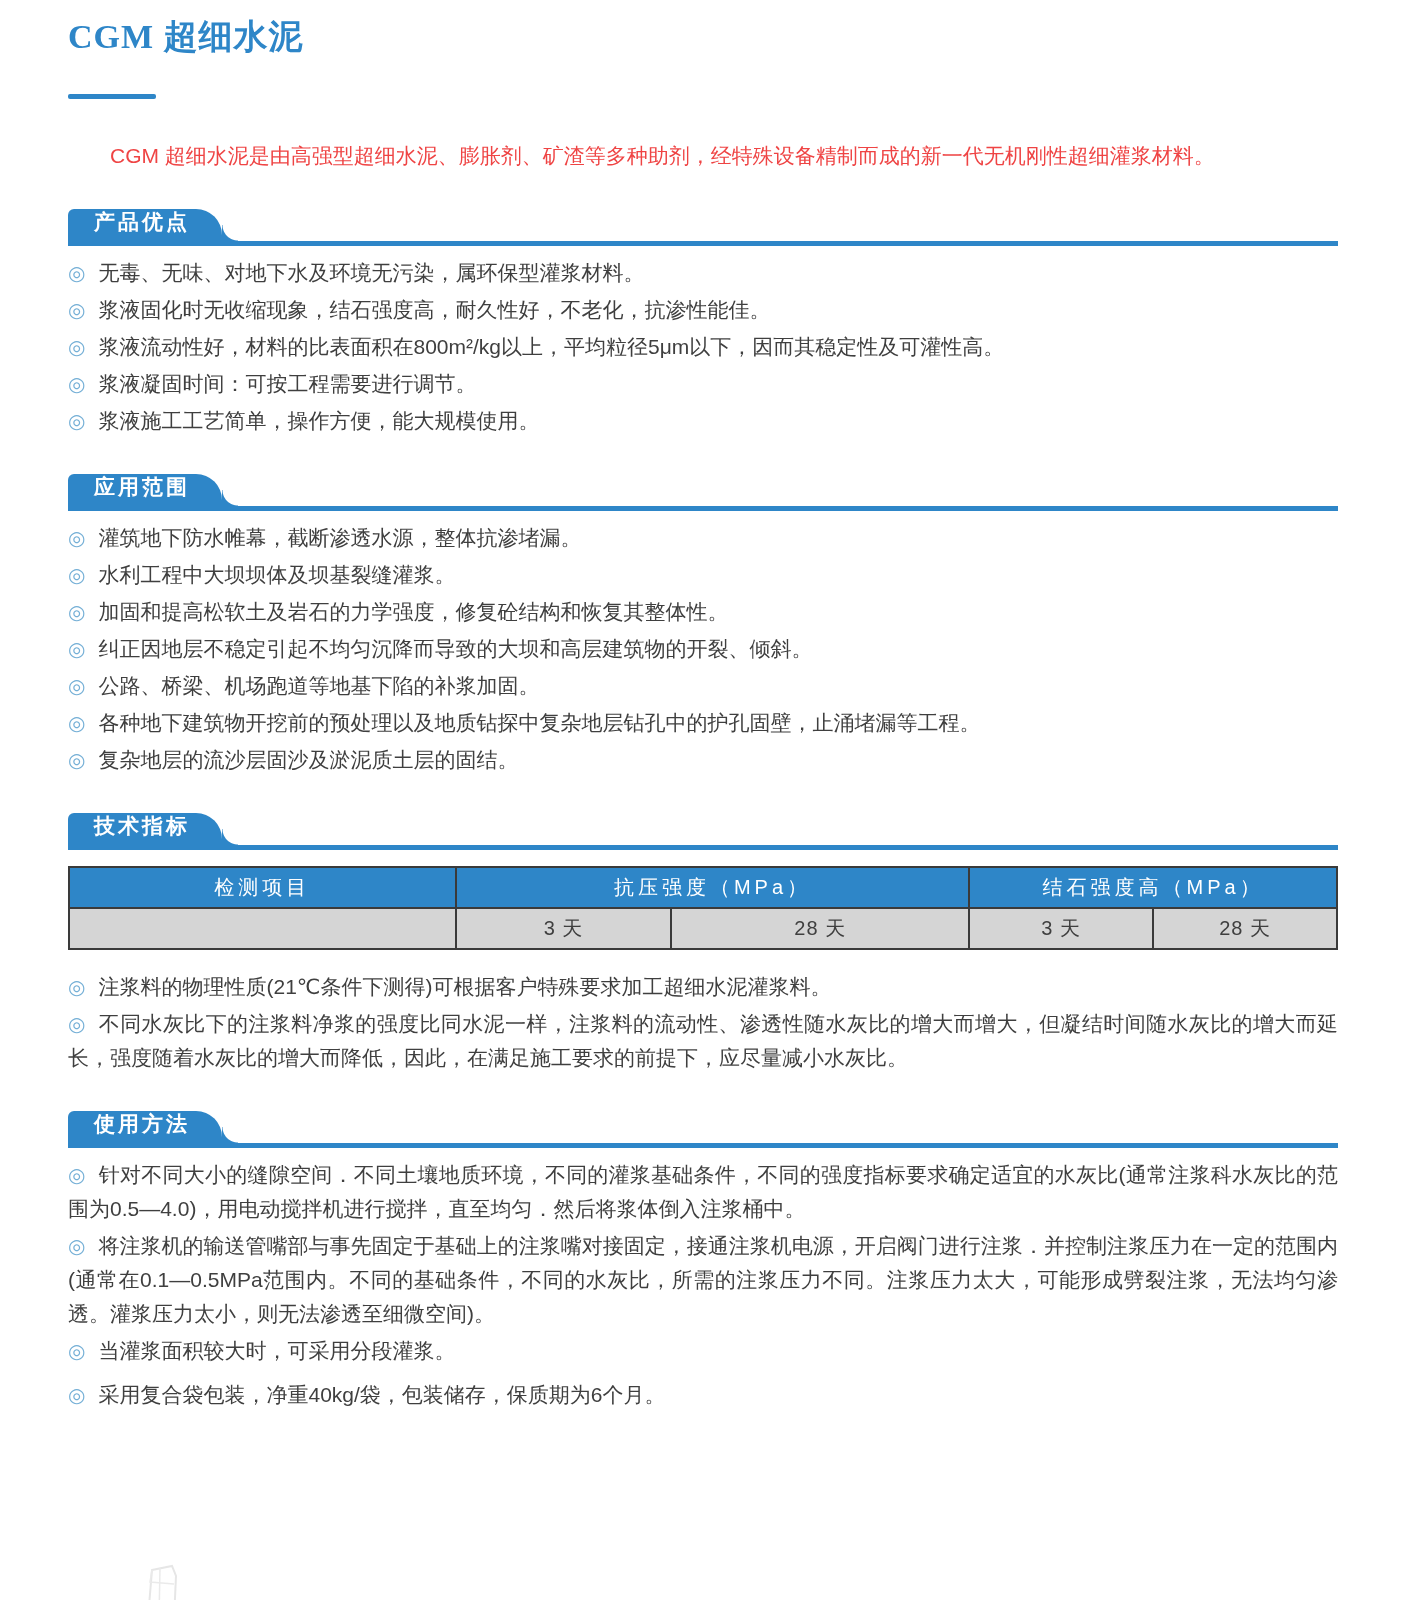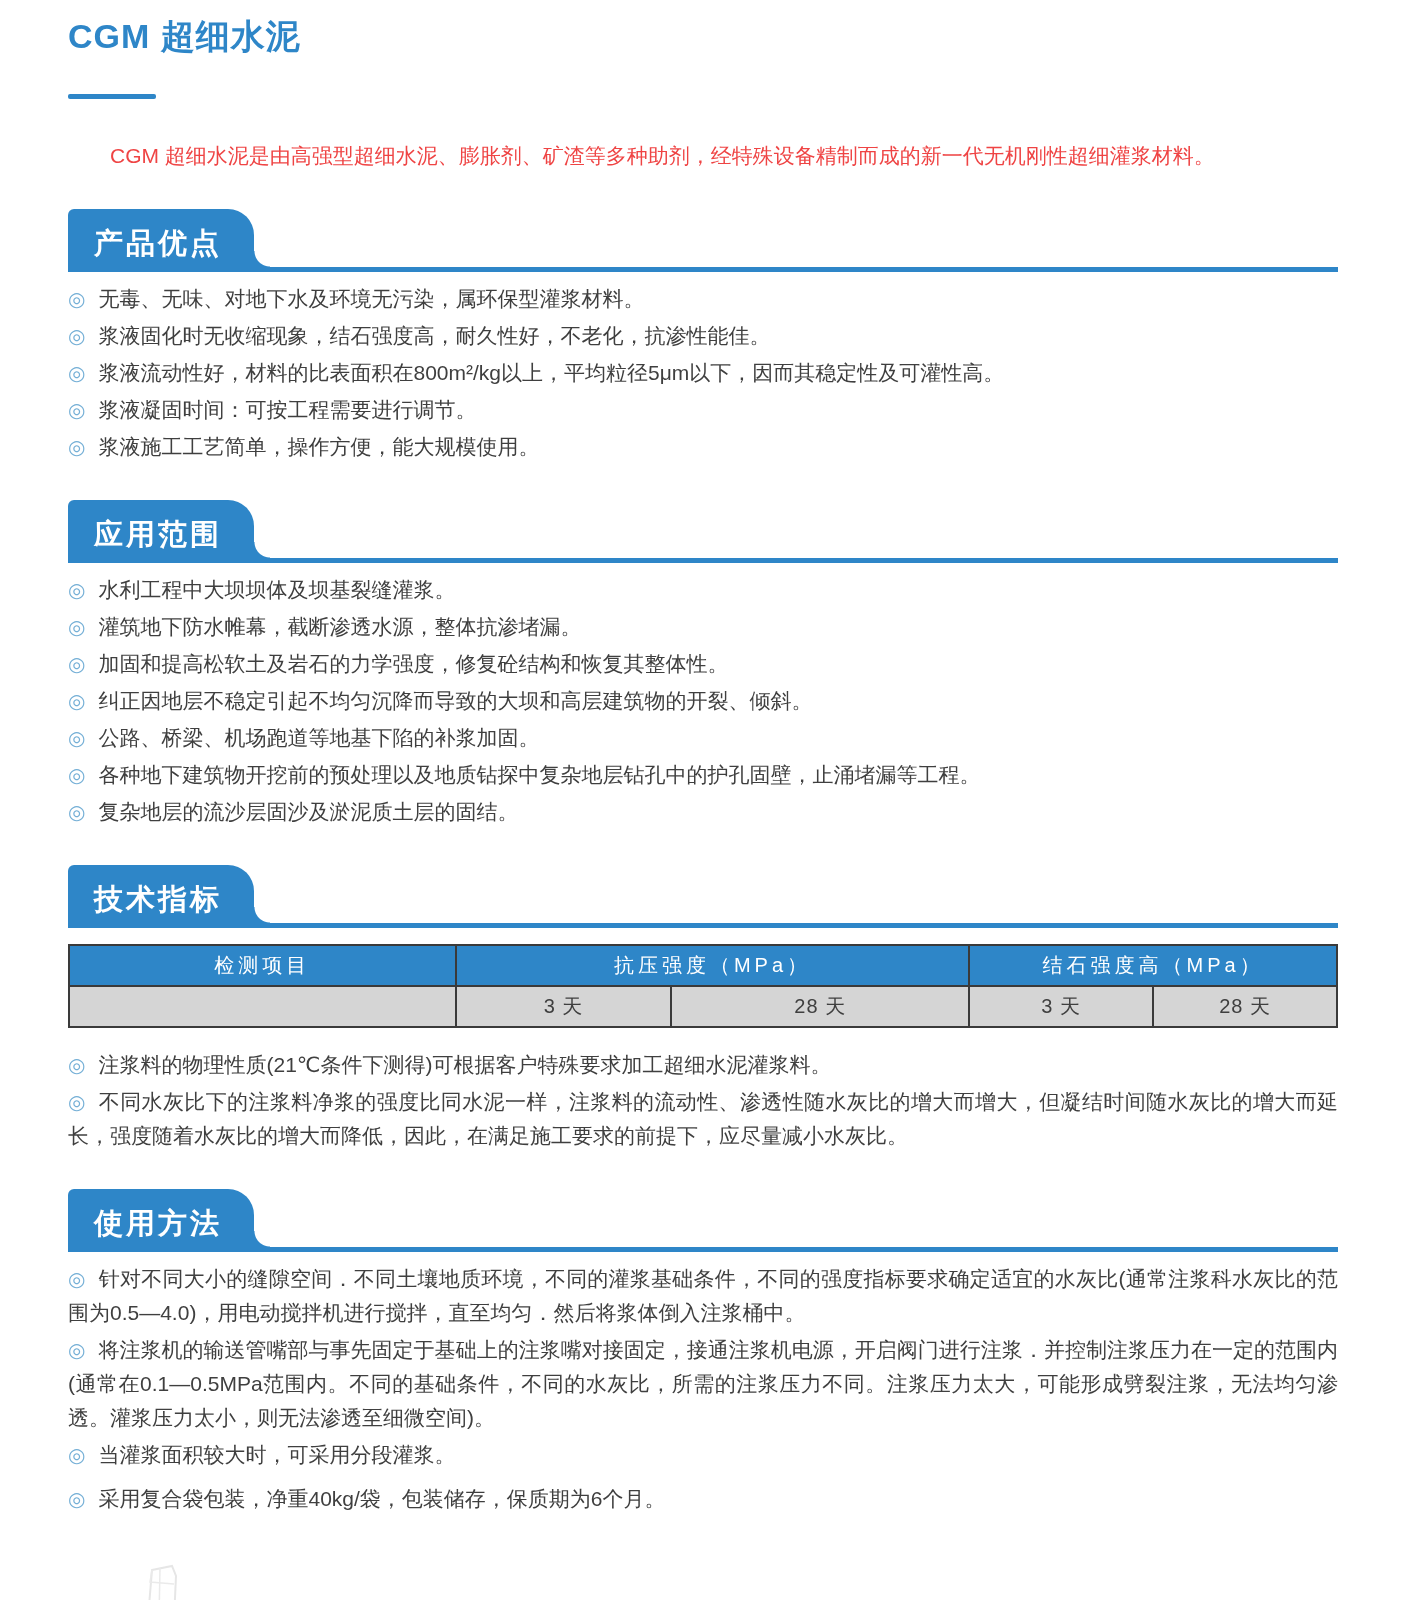--- a/index.html
+++ b/index.html
@@ -13,20 +13,21 @@
     position:relative;
   }
   .content { padding:14px 68px 0 68px; }
 
   .page-title {
     margin:0;
     font-size:34px;
     font-weight:bold;
     color:#2E86C8;
     letter-spacing:1px;
+    font-family:Liberation Serif, serif;
   }
   .title-dash {
     width:88px; height:5px;
     background:#2E86C8;
     margin-top:34px;
     border-radius:2px;
   }
   .intro {
     margin:40px 0 0 0;
     font-size:21px;
@@ -34,25 +35,25 @@
     text-indent:2em;
     color:#ef4444;
   }
 
   .section-header { margin-top:36px; line-height:0; }
   .section-tab {
     position:relative;
     display:inline-block;
     background:#2E86C8;
     color:#ffffff;
-    font-size:29px;
+    font-size:21px;
     font-weight:bold;
     letter-spacing:3px;
     line-height:1;
-    padding:20px 32px 9px 26px;
+    padding:2px 32px 9px 26px;
     border-radius:6px 26px 0 0;
   }
   .section-tab::after {
     content:"";
     position:absolute;
     right:-16px; bottom:0;
     width:16px; height:16px;
     background:radial-gradient(circle at 100% 0, rgba(255,255,255,0) 15px, #2E86C8 16px);
   }
   .section-rule { height:5px; background:#2E86C8; }
@@ -127,22 +128,22 @@
   </section>
 
   <section>
     <div class="section-header">
       <div class="section-tab">
         <span>应用范围</span>
       </div>
       <div class="section-rule"></div>
     </div>
     <div class="bullet-list">
+      <p class="bullet-item"><span class="bullet">◎</span><span>灌筑地下防水帷幕，截断渗透水源，整体抗渗堵漏。</span></p>
       <p class="bullet-item"><span class="bullet">◎</span><span>水利工程中大坝坝体及坝基裂缝灌浆。</span></p>
-      <p class="bullet-item"><span class="bullet">◎</span><span>灌筑地下防水帷幕，截断渗透水源，整体抗渗堵漏。</span></p>
       <p class="bullet-item"><span class="bullet">◎</span><span>加固和提高松软土及岩石的力学强度，修复砼结构和恢复其整体性。</span></p>
       <p class="bullet-item"><span class="bullet">◎</span><span>纠正因地层不稳定引起不均匀沉降而导致的大坝和高层建筑物的开裂、倾斜。</span></p>
       <p class="bullet-item"><span class="bullet">◎</span><span>公路、桥梁、机场跑道等地基下陷的补浆加固。</span></p>
       <p class="bullet-item"><span class="bullet">◎</span><span>各种地下建筑物开挖前的预处理以及地质钻探中复杂地层钻孔中的护孔固壁，止涌堵漏等工程。</span></p>
       <p class="bullet-item"><span class="bullet">◎</span><span>复杂地层的流沙层固沙及淤泥质土层的固结。</span></p>
     </div>
   </section>
 
   <section>
     <div class="section-header">

